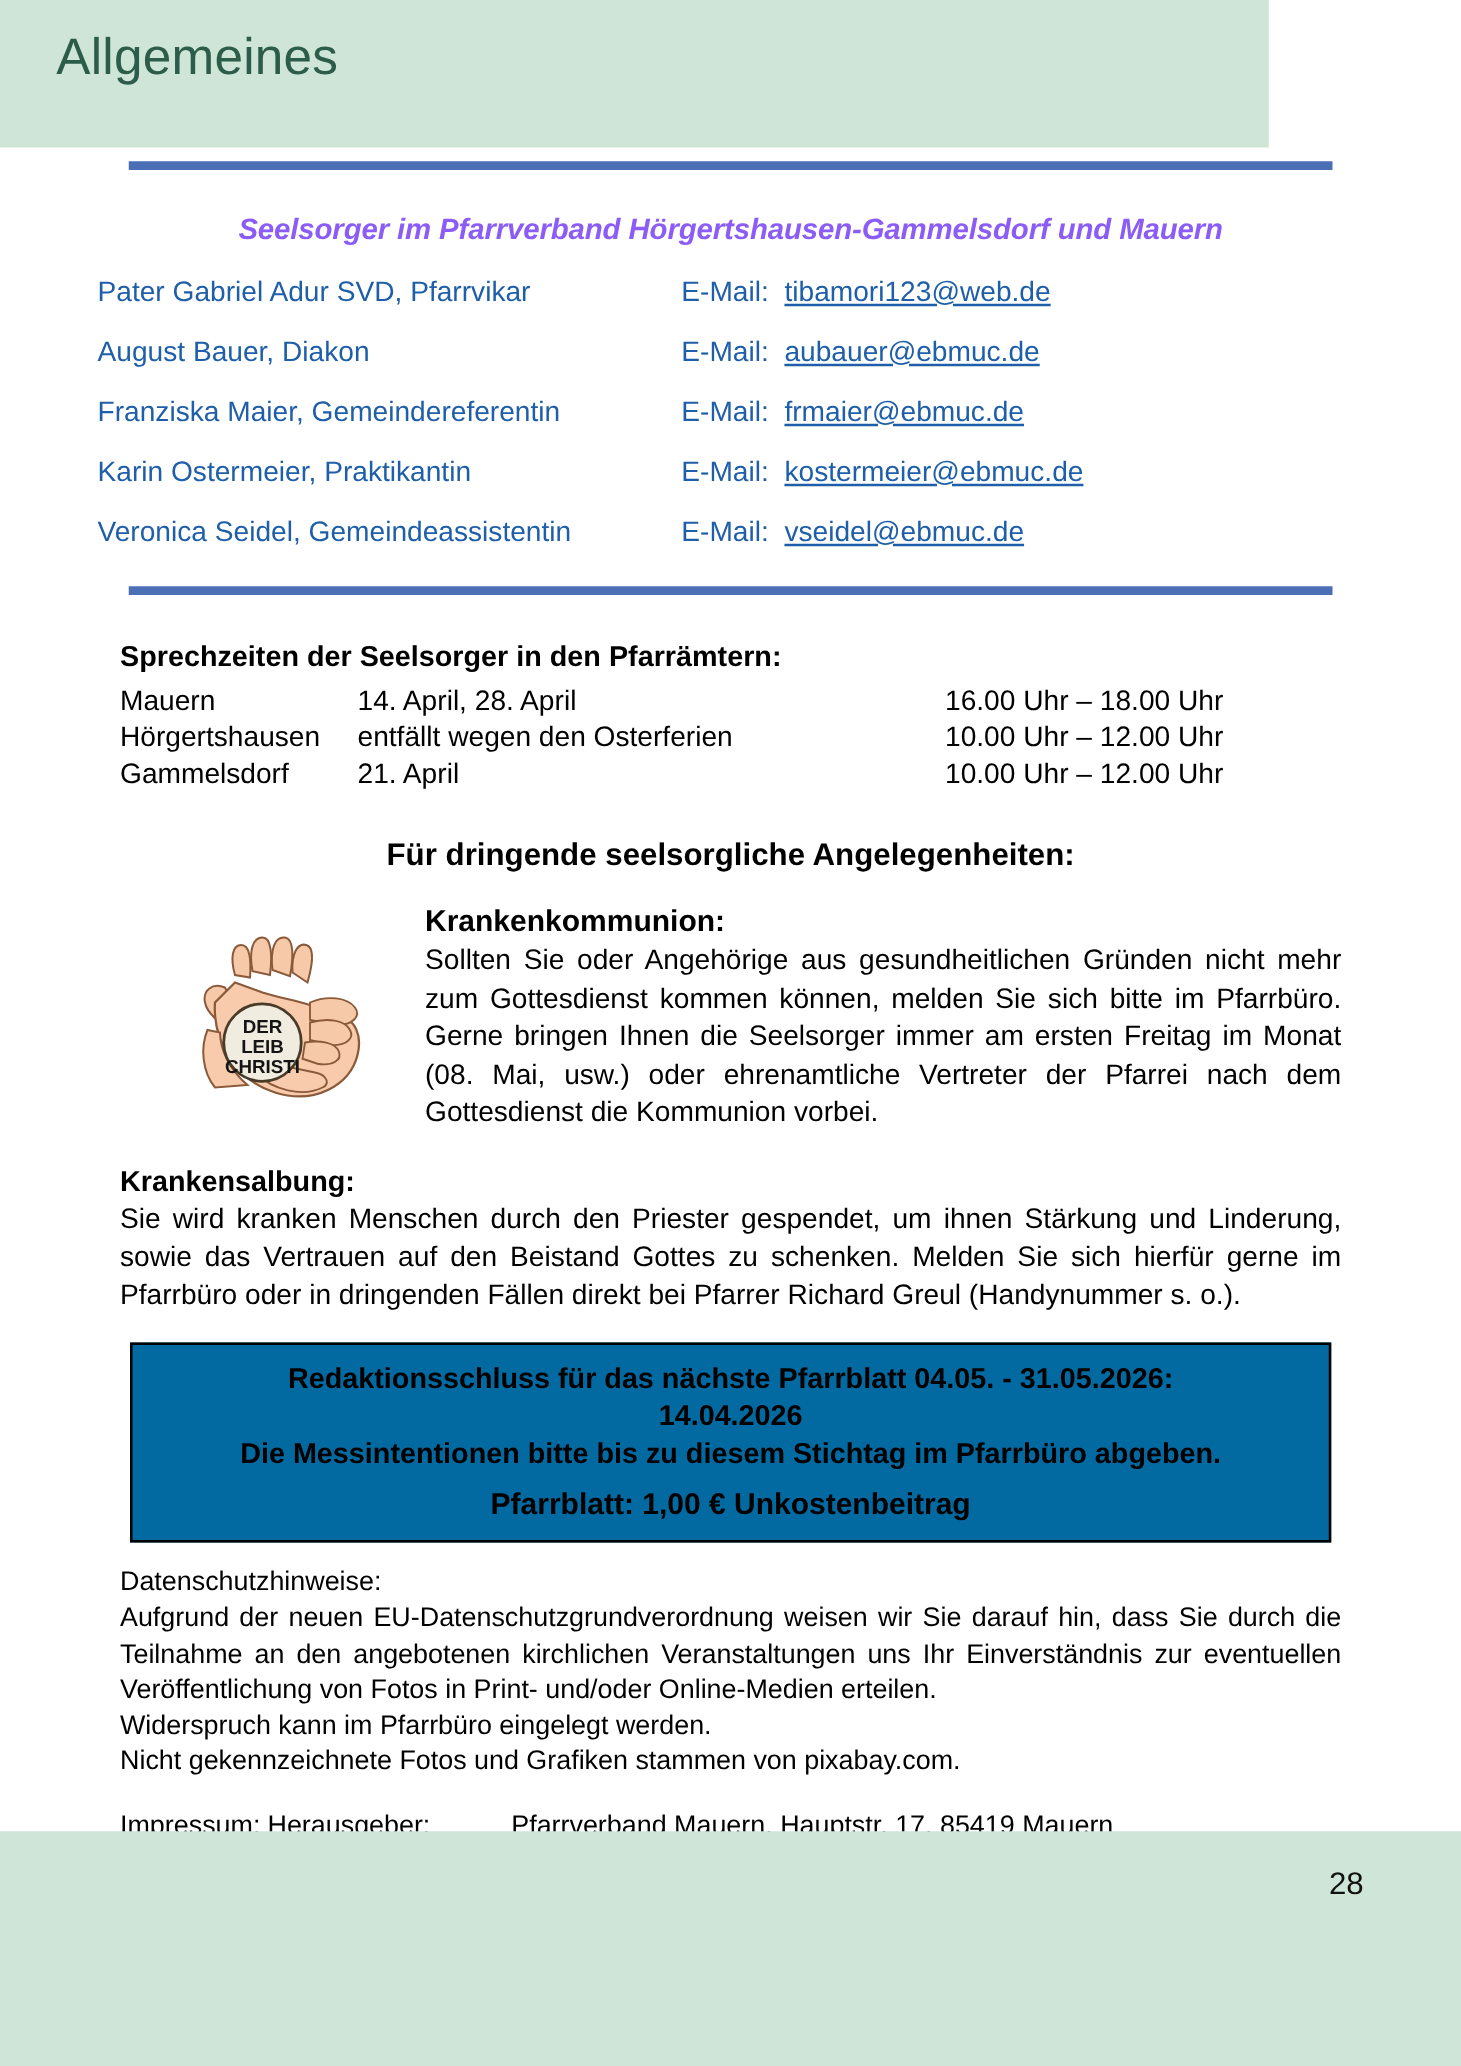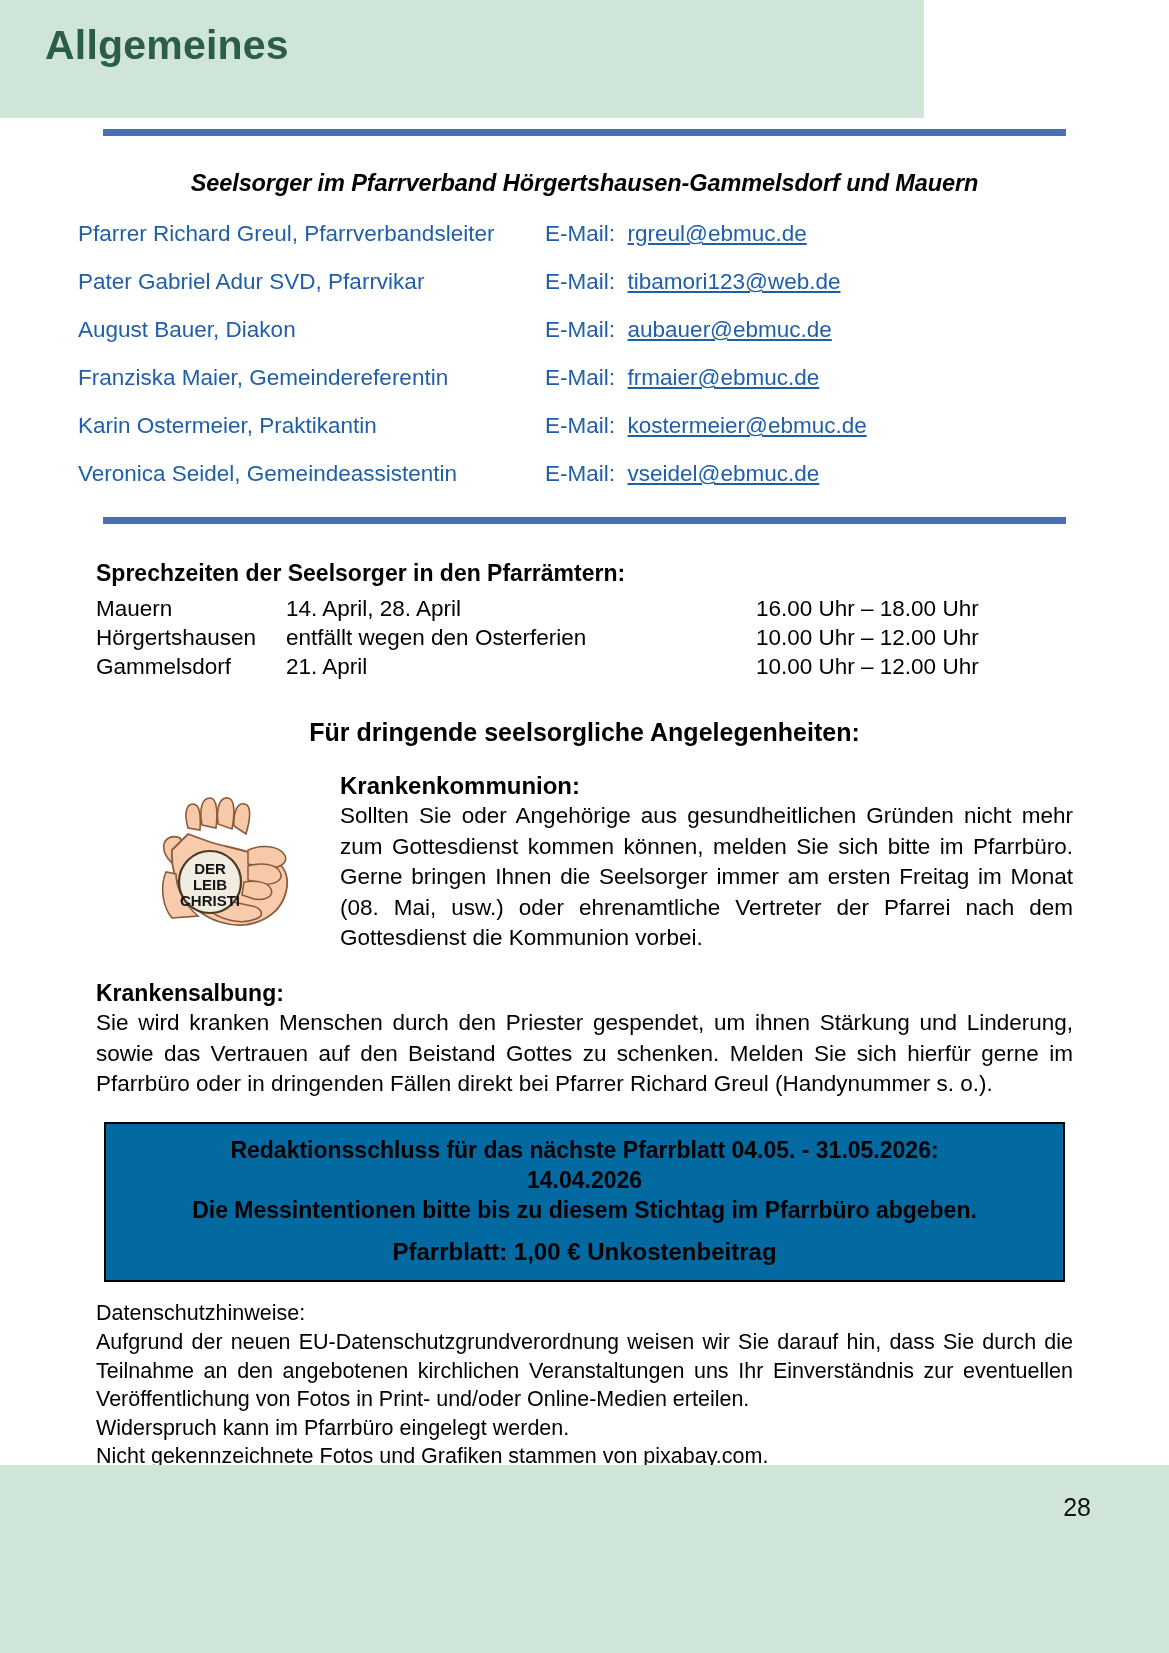--- a/index.html
+++ b/index.html
@@ -13,24 +13,23 @@
     position: relative;
     font-family: "Liberation Sans", sans-serif;
     color: #000000;
     overflow: hidden;
   }
 
   
   .page-banner {
     position: absolute;
     left: 0; top: 0;
-    width: 924px;
+    width: 1015px;
     height: 118px;
     background: #cfe5d7;
-    font-weight: bold;
   }
   .banner-title {
     position: absolute;
     left: 45px;
     top: 22px;
     font-size: 41px;
     color: #2c5c4a;
     letter-spacing: 0.2px;
     white-space: nowrap;
   }
@@ -66,21 +65,21 @@
     width: 963px;
     height: 7px;
     background: #4a6fb5;
   }
   .rule-blue.top { margin-top: 11px; }
   .rule-blue.bottom { margin-top: 8px; }
 
   
   .seelsorger-heading {
     text-align: center;
-    color: #000000;
+    color: #8b5cf6;
     font-weight: bold;
     font-style: italic;
     font-size: 23.5px;
     margin-top: 34px;
     letter-spacing: -0.1px;
   }
   .contact-table {
     margin: 24px auto 0 78px;
     border-collapse: collapse;
     color: #1f5fa9;
@@ -235,27 +234,20 @@
 </div>
 
 <div class="content">
 
   <div class="rule-blue top"></div>
 
   <div class="seelsorger-heading">Seelsorger im Pfarrverband Hörgertshausen-Gammelsdorf und Mauern</div>
 
   <table class="contact-table">
     <tbody>
-      <tr>
-        <td class="role">Pfarrer Richard Greul, Pfarrverbandsleiter</td>
-        <td class="mail">
-          <span class="mail-label">E-Mail:</span>
-          <span>&nbsp;</span><a class="mail-addr" href="#">rgreul@ebmuc.de</a>
-        </td>
-      </tr>
       <tr>
         <td class="role">Pater Gabriel Adur SVD, Pfarrvikar</td>
         <td class="mail">
           <span class="mail-label">E-Mail:</span>
           <span>&nbsp;</span><a class="mail-addr" href="#">tibamori123@web.de</a>
         </td>
       </tr>
       <tr>
         <td class="role">August Bauer, Diakon</td>
         <td class="mail">

